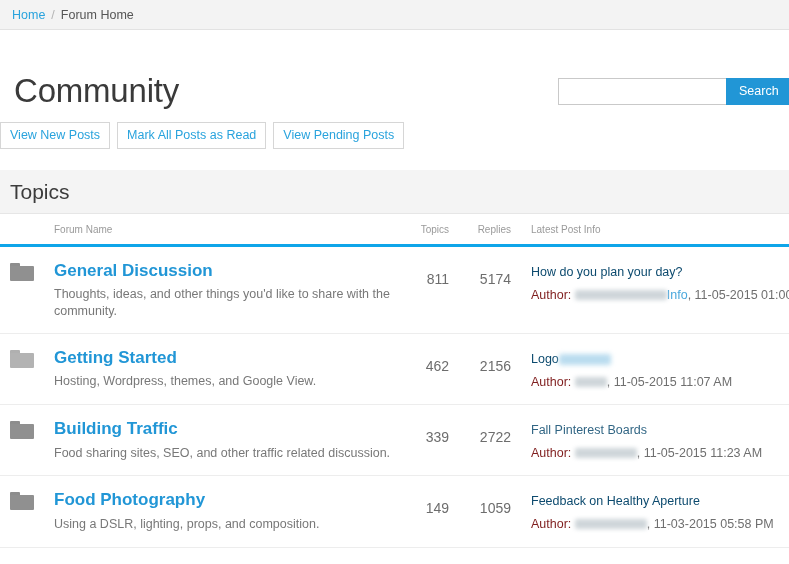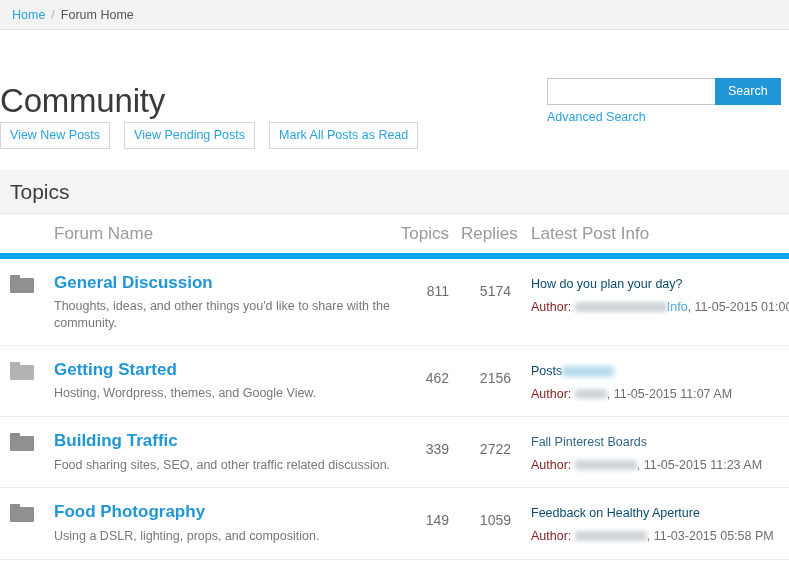--- a/index.html
+++ b/index.html
@@ -44,32 +44,33 @@
 
   
   .head-area {
     position: relative;
     height: 92px;
     background: #fff;
   }
   .page-title {
     position: absolute;
     left: 0px;
-    top: 48px;
+    top: 38px;
     font-size: 33px;
     font-weight: 300;
     color: #3a3a3a;
     letter-spacing: -0.2px;
     line-height: 1;
     transform: translateY(-50%);
     white-space: nowrap;
+    padding-left: 14px;
   }
   .search-wrap {
     position: absolute;
-    right: 16px;
+    right: 5px;
     top: 48px;
     width: 226px;
   }
   .search-row {
     display: flex;
     height: 27px;
   }
   .search-input {
     flex: 1;
     border: 1px solid #c9c9c9;
@@ -100,21 +101,21 @@
     color: #29a3dd;
     font-size: 12.5px;
     text-decoration: none;
     cursor: pointer;
   }
 
   
   .action-bar {
     padding: 0 0 0 0;
     display: flex;
-    gap: 14px;
+    gap: 7px;
     height: 27px;
     margin-top: 0px;
   }
   .action-btn {
     border: 1px solid #d6d6d6;
     background: #ffffff;
     color: #29a3dd;
     font-family: "Liberation Sans", sans-serif;
     font-size: 12.5px;
     padding: 0 9px;
@@ -143,24 +144,24 @@
   }
 
   
   .forum-table {
     width: 789px;
     border-collapse: collapse;
     table-layout: fixed;
   }
   .forum-table th {
     font-weight: normal;
-    font-size: 17px;
+    font-size: 10px;
     color: #9a9a9a;
     padding: 10px 0 9px 0;
-    border-bottom: 6px solid #0ea5e9;
+    border-bottom: 3px solid #0ea5e9;
     text-align: left;
     vertical-align: middle;
   }
   .col-icon   { width: 44px; }
   .col-name   { width: 355px; }
   .col-topics { width: 62px; }
   .col-replies{ width: 62px; }
   .col-latest { width: 266px; }
 
   th.col-topics, th.col-replies { text-align: right; padding-right: 12px; }
@@ -276,28 +277,27 @@
 </div>
 
 <div class="head-area">
   <h1 class="page-title">Community</h1>
 
   <div class="search-wrap">
     <div class="search-row">
       <input class="search-input" type="text" placeholder="" style="">
       <button class="search-button">Search</button>
     </div>
-    <a class="adv-search" href="#">Advanced Search</a>
   </div>
 </div>
 
 <div class="action-bar" id="action-bar">
     <button class="action-btn">View New Posts</button>
+    <button class="action-btn">Mark All Posts as Read</button>
     <button class="action-btn">View Pending Posts</button>
-    <button class="action-btn">Mark All Posts as Read</button>
   </div>
 
 <div class="topics-band">
   <span class="topics-band-title">Topics</span>
 </div>
 
 <table class="forum-table">
   <colgroup>
     <col class="col-icon">
       <col class="col-name">
@@ -330,21 +330,21 @@
       <tr class="forum-row">
         <td class="cell-icon">
           <span class="folder-icon faded">
             <span class="tab"></span>
             <span class="body"></span>
           </span>
         </td>
         <td class="cell-name"><a class="forum-name" href="#">Getting Started</a><div class="forum-desc">Hosting, Wordpress, themes, and Google View.</div></td>
         <td class="cell-num">462</td>
         <td class="cell-num">2156</td>
-        <td class="cell-latest"><a class="latest-title" href="#">Posts</a><span class="redacted-blue" style="width: 52px;"></span><div class="latest-meta"><span class="author-label">Author: </span><span class="redacted" style="width: 32px;"></span><span>, 11-05-2015 11:07 AM</span></div></td>
+        <td class="cell-latest"><a class="latest-title" href="#">Logo</a><span class="redacted-blue" style="width: 52px;"></span><div class="latest-meta"><span class="author-label">Author: </span><span class="redacted" style="width: 32px;"></span><span>, 11-05-2015 11:07 AM</span></div></td>
       </tr>
       <tr class="forum-row">
         <td class="cell-icon">
           <span class="folder-icon">
             <span class="tab"></span>
             <span class="body"></span>
           </span>
         </td>
         <td class="cell-name"><a class="forum-name" href="#">Building Traffic</a><div class="forum-desc">Food sharing sites, SEO, and other traffic related discussion.</div></td>
         <td class="cell-num">339</td>

